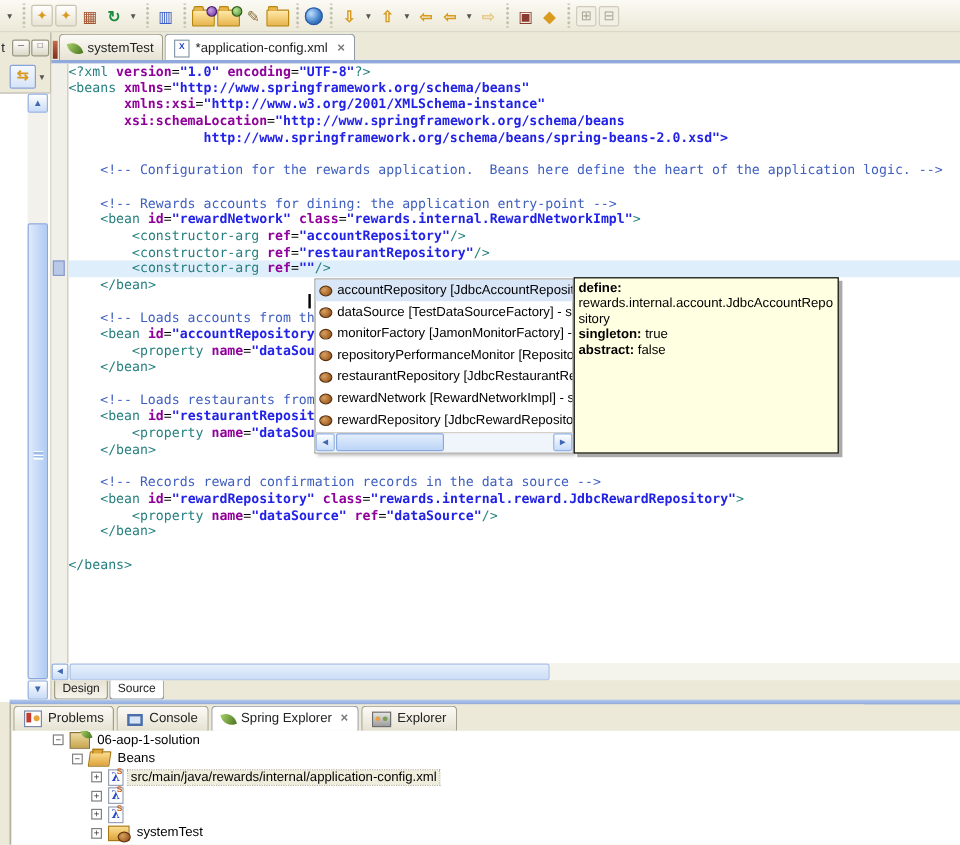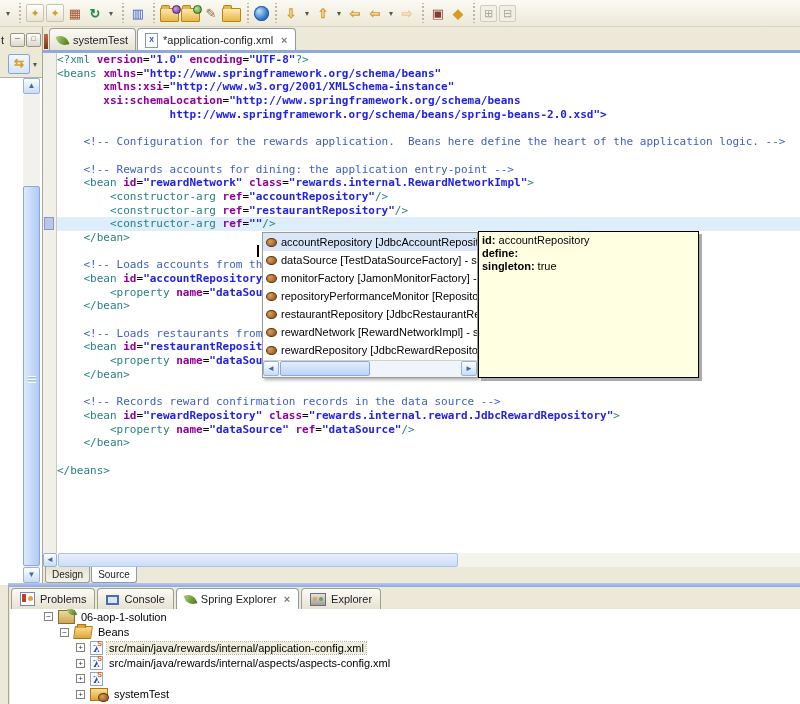--- a/index.html
+++ b/index.html
@@ -286,23 +286,24 @@
         </div>
       </div>
     <div id="phsb">
       <div class="lb">◄</div>
       <div class="th"></div>
       <div class="rb">►</div>
     </div>
   </div>
 
   <div id="tooltip">
-      <div><b>id:</b> accountRepository</div>
       <div><b>define:</b></div>
+      <div> rewards.internal.account.JdbcAccountRepository</div>
       <div><b>singleton:</b> true</div>
+      <div><b>abstract:</b> false</div>
     </div>
 
   <div id="sash"></div>
 
   <div id="bottom">
     <div id="btabs">
         <div class="btab">
           <span class="ic-problems"></span>
           <span>Problems</span>
         </div>
@@ -332,21 +333,20 @@
           <span class="tlabel">Beans</span>
         </div>
         <div class="trow" style="padding-left: 66px;">
           <span class="texp">+</span>
           <span class="ic-springcfg"></span>
           <span class="tlabel sel">src/main/java/rewards/internal/application-config.xml</span>
         </div>
         <div class="trow" style="padding-left: 66px;">
           <span class="texp">+</span>
           <span class="ic-springcfg"></span>
-          <span class="tlabel">src/main/java/rewards/internal/aspects/aspects-config.xml</span>
         </div>
         <div class="trow" style="padding-left: 66px;">
           <span class="texp">+</span>
           <span class="ic-springcfg"></span>
         </div>
         <div class="trow" style="padding-left: 66px;">
           <span class="texp">+</span>
           <span class="ic-configset"></span>
           <span class="tlabel">systemTest</span>
         </div>

